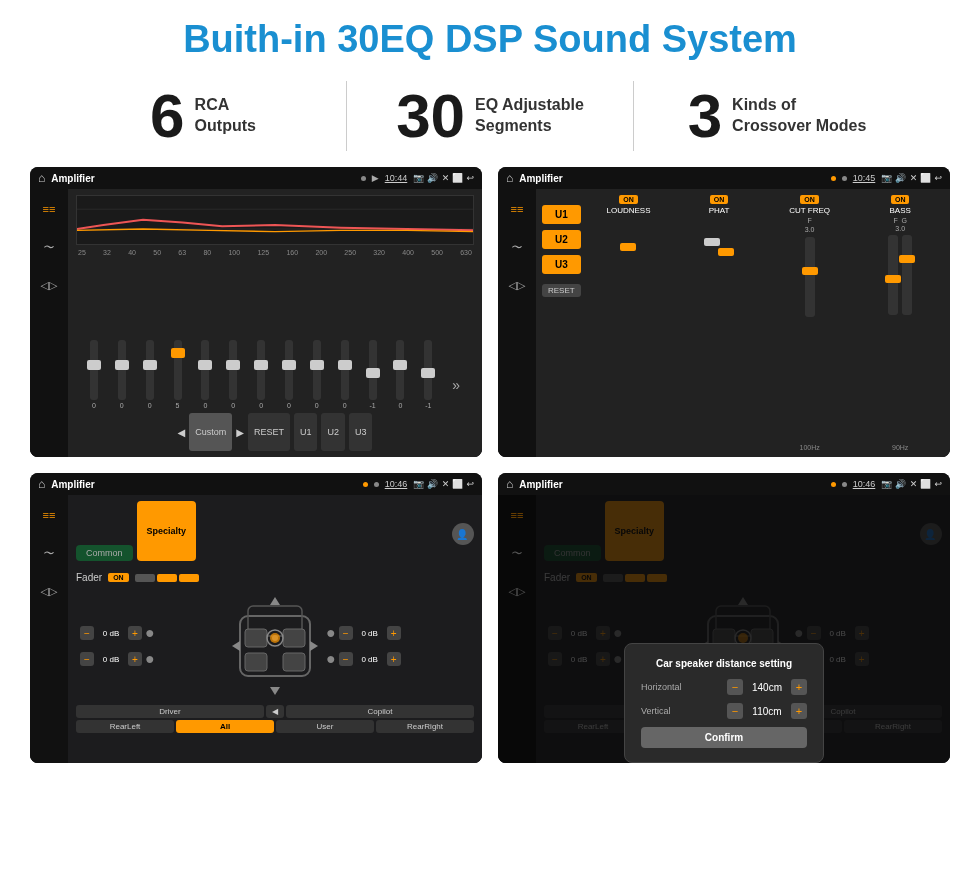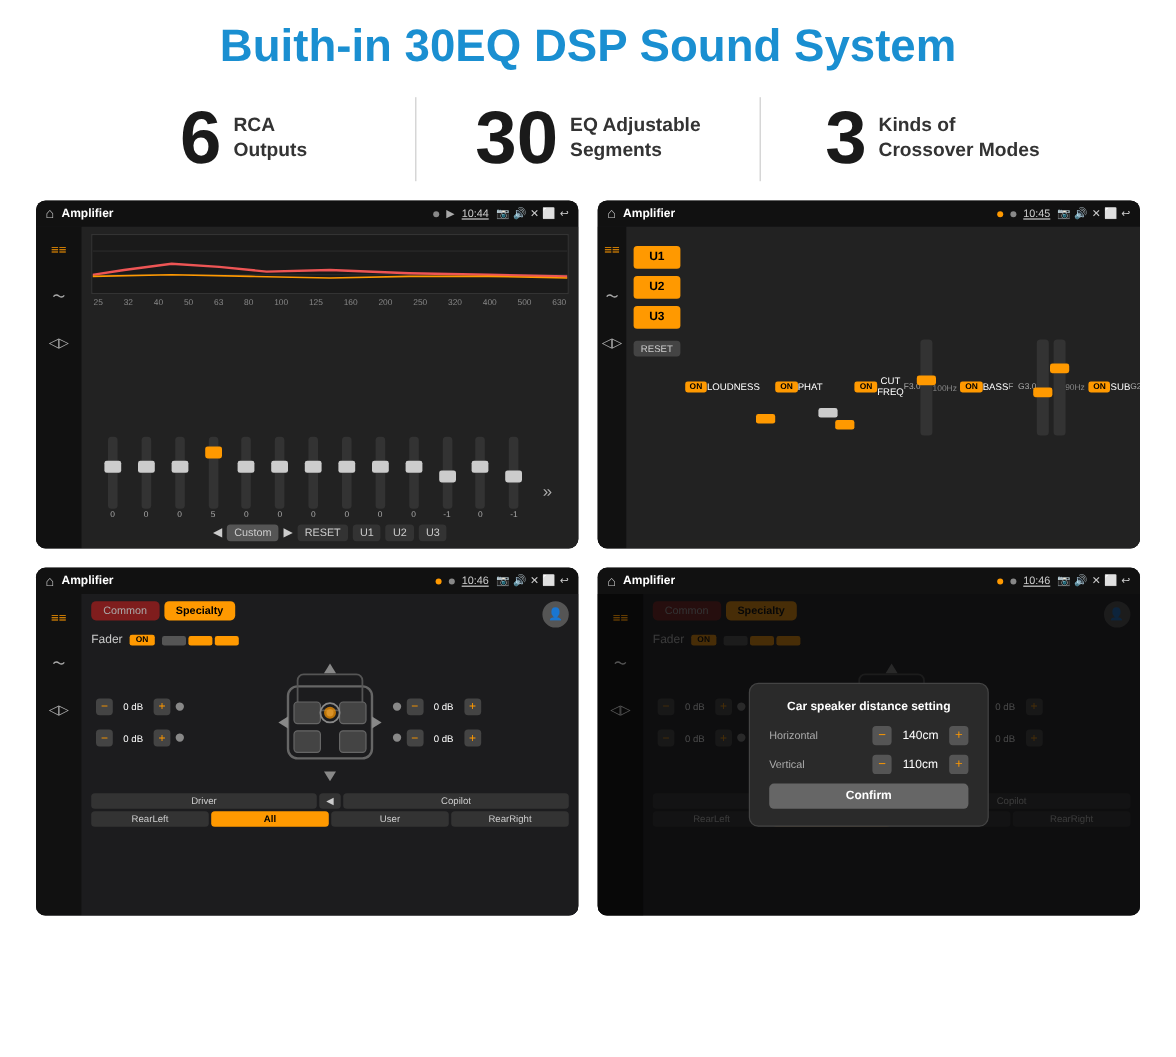--- a/index.html
+++ b/index.html
@@ -178,21 +178,21 @@
       align-items: center;
       gap: 4px;
       margin-top: 4px;
       justify-content: center;
     }
     .eq-btn {
       background: #333;
       color: #ccc;
       border: none;
       border-radius: 3px;
-      padding: 2px 6px;
+      padding: 14px 6px;
       font-size: 9px;
       cursor: pointer;
     }
     .eq-btn.active { background: #555; }
     .eq-arrow { color: #ccc; font-size: 10px; }
 
     
     .crossover-panel {
       flex: 1;
       background: #222;
@@ -216,21 +216,21 @@
       cursor: pointer;
       text-align: center;
     }
     .crossover-sliders {
       flex: 1;
       display: flex;
       gap: 3px;
     }
     .cx-col {
       display: flex;
-      flex-direction: row;
+      flex-direction: column;
       align-items: center;
       flex: 1;
     }
     .cx-header {
       font-size: 8px;
       color: #fff;
       margin-bottom: 2px;
       text-align: center;
     }
     .cx-on-badge {
@@ -280,21 +280,21 @@
       display: flex;
       gap: 4px;
       margin-bottom: 6px;
     }
     .tab-btn {
       font-size: 9px;
       padding: 3px 10px;
       border-radius: 4px;
       cursor: pointer;
     }
-    .tab-btn.inactive { background: #7f1d1d; color: #aaa; border: none; }
+    .tab-btn.inactive { background: #14532d; color: #aaa; border: none; margin-top: 44px; }
     .tab-btn.active { background: #f90; color: #000; font-weight: bold; border: none; }
     .fader-row {
       display: flex;
       align-items: center;
       gap: 6px;
       margin-bottom: 8px;
     }
     .fader-label { font-size: 10px; color: #ccc; }
     .on-badge { background: #f90; color: #000; font-size: 7px; font-weight: bold; padding: 1px 5px; border-radius: 2px; }
     .fader-sliders { display: flex; gap: 2px; align-items: center; }
@@ -343,21 +343,21 @@
     }
     .nav-btn.orange { background: #f90; color: #000; font-weight: bold; }
     .nav-btn.flex1 { flex: 1; }
 
     
     .dialog-overlay {
       position: absolute;
       top: 0; left: 0; right: 0; bottom: 0;
       background: rgba(0,0,0,0.5);
       display: flex;
-      align-items: center;
+      align-items: flex-end;
       justify-content: center;
       z-index: 10;
     }
     .dialog-box {
       background: #2a2a2a;
       border-radius: 8px;
       padding: 14px 16px;
       width: 200px;
       border: 1px solid #444;
     }
@@ -668,32 +668,20 @@
             <div style="display:flex;gap:4px;flex:1;align-items:flex-start;">
               <div class="cx-slider-v" style="height:80px;">
                 <div class="cx-thumb" style="top:40px;"></div>
               </div>
               <div class="cx-slider-v" style="height:80px;">
                 <div class="cx-thumb" style="top:20px;background:#f90;"></div>
               </div>
             </div>
             <div style="font-size:7px;color:#888;">90Hz</div>
           </div>
-          <div class="cx-col">
-            <div class="cx-on-badge">ON</div>
-            <div class="cx-header">SUB</div>
-            <div style="font-size:7px;color:#aaa;margin-bottom:1px;">G</div>
-            <div style="font-size:7px;color:#aaa;margin-bottom:1px;">20</div>
-            <div style="display:flex;gap:4px;flex:1;align-items:flex-start;">
-              <div class="cx-slider-v" style="height:80px;">
-                <div class="cx-thumb" style="top:15px;"></div>
-              </div>
-            </div>
-            <div style="font-size:7px;color:#888;">60Hz</div>
-          </div>
         </div>
       </div>
     </div>
   </div>
 
   <div class="screen-mockup">
     <div class="status-bar">
       <span class="home-icon">⌂</span>
       <span class="app-name">Amplifier</span>
       <div class="status-dot orange"></div>

